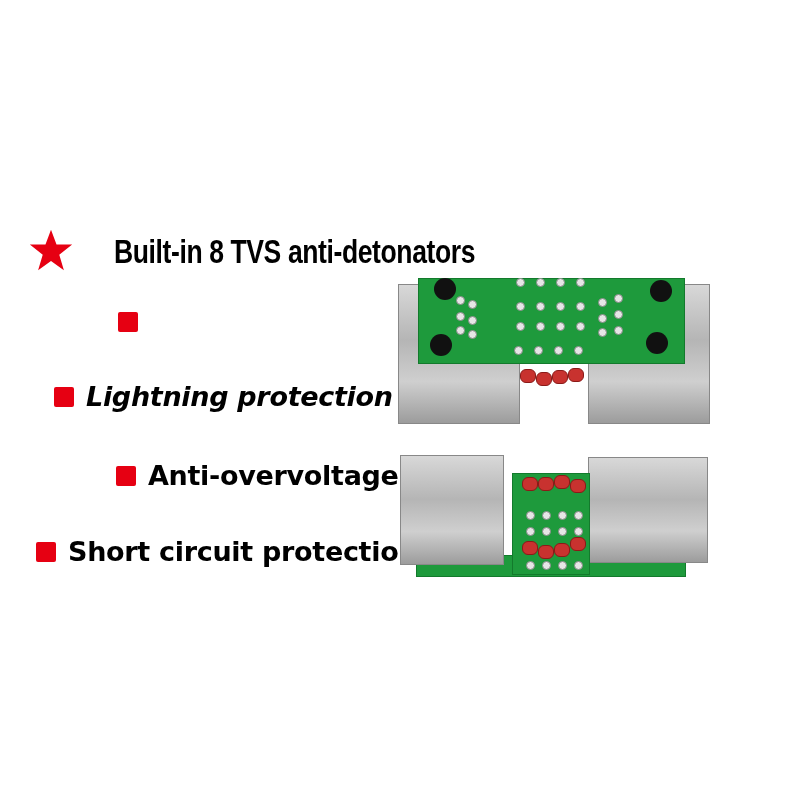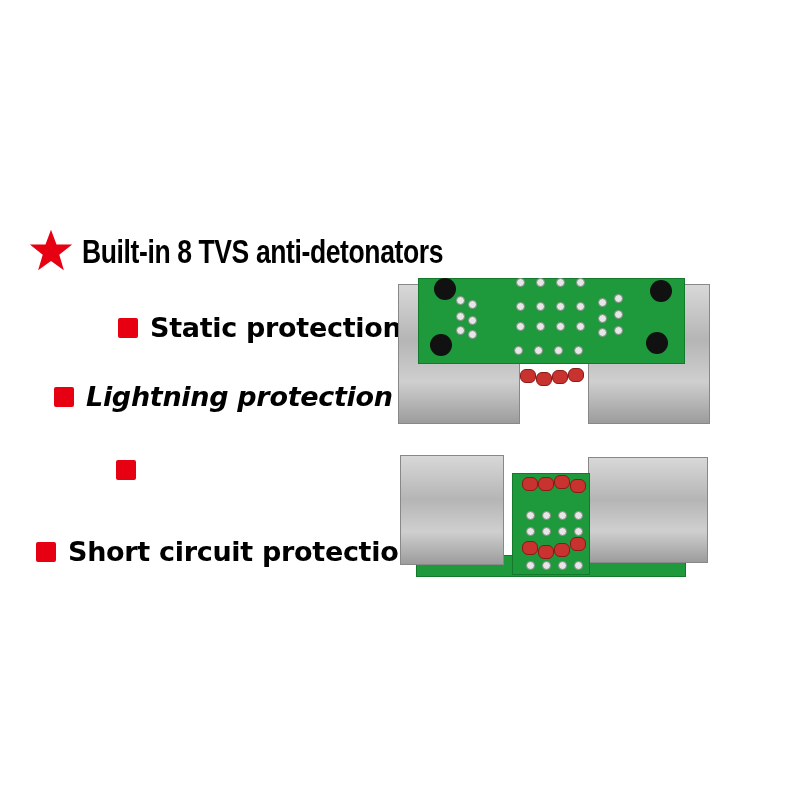--- a/index.html
+++ b/index.html
@@ -1,20 +1,20 @@
 <!DOCTYPE html>
 <html><head>
 <meta charset="utf-8">
 <style>
   html,body{margin:0;padding:0;background:#fff;}
   body{width:800px;height:800px;position:relative;overflow:hidden;font-family:"Liberation Sans",sans-serif;}
   .feat{position:absolute;display:flex;align-items:center;color:#000;font-weight:bold;}
   .sq{width:20px;height:20px;background:#e60012;border-radius:2px;margin-right:12px;flex:none;}
   .feat span.t{font-family:"DejaVu Sans",sans-serif;font-size:27px;font-weight:bold;letter-spacing:-0.3px;}
-  .headline{position:absolute;left:28px;top:228px;display:flex;align-items:center;}
+  .headline{position:absolute;left:28px;top:228px;display:flex;align-items:center;gap:32px;}
   .headline .t{font-family:"Liberation Sans",sans-serif;font-size:34px;font-weight:bold;transform:scaleX(0.78);transform-origin:left center;letter-spacing:-0.5px;white-space:nowrap;}
   .star{width:46px;height:46px;margin-right:8px;}
   
   .p1{position:absolute;left:398px;top:264px;width:320px;height:160px;}
   .metal{position:absolute;background:linear-gradient(180deg,#d8d8d8,#b5b5b5 40%,#cfcfcf 70%,#9c9c9c);border:1px solid #888;}
   .pcb{position:absolute;background:#1e9a3c;border:1px solid #137a2c;}
   .pin{position:absolute;width:7px;height:7px;border-radius:50%;background:#e6e6e6;border:1px solid #888;}
   .hole{position:absolute;width:22px;height:22px;border-radius:50%;background:#111;}
   .tvs{position:absolute;width:14px;height:12px;border-radius:6px;background:#c8322f;border:1px solid #8a1a18;}
 </style>
@@ -23,28 +23,28 @@
 
 <div class="headline">
   <svg class="star" viewBox="0 0 50 50">
     <polygon points="25,2 31,18 48,18 34,29 39,46 25,36 11,46 16,29 2,18 19,18" fill="#e60012"></polygon>
   </svg>
   <span class="t">Built-in 8 TVS anti-detonators</span>
 </div>
 
 <div class="feat" style="left:118px;top:312px;">
   <div class="sq"></div>
-  <span class="t">Static protection</span>
 </div>
 <div class="feat" style="left:54px;top:381px;font-style:italic;">
   <div class="sq"></div>
   <span class="t">Lightning protection</span>
 </div>
 <div class="feat" style="left:116px;top:460px;">
   <div class="sq"></div>
+  <span class="t">Anti-overvoltage</span>
 </div>
 <div class="feat" style="left:36px;top:536px;">
   <div class="sq"></div>
   <span class="t">Short circuit protection</span>
 </div>
 
 <div class="p1">
   <div class="metal" style="left:0;top:20px;width:120px;height:138px;"></div>
   <div class="metal" style="left:190px;top:20px;width:120px;height:138px;"></div>
   <div class="tvs" style="left:122px;top:105px;"></div>

